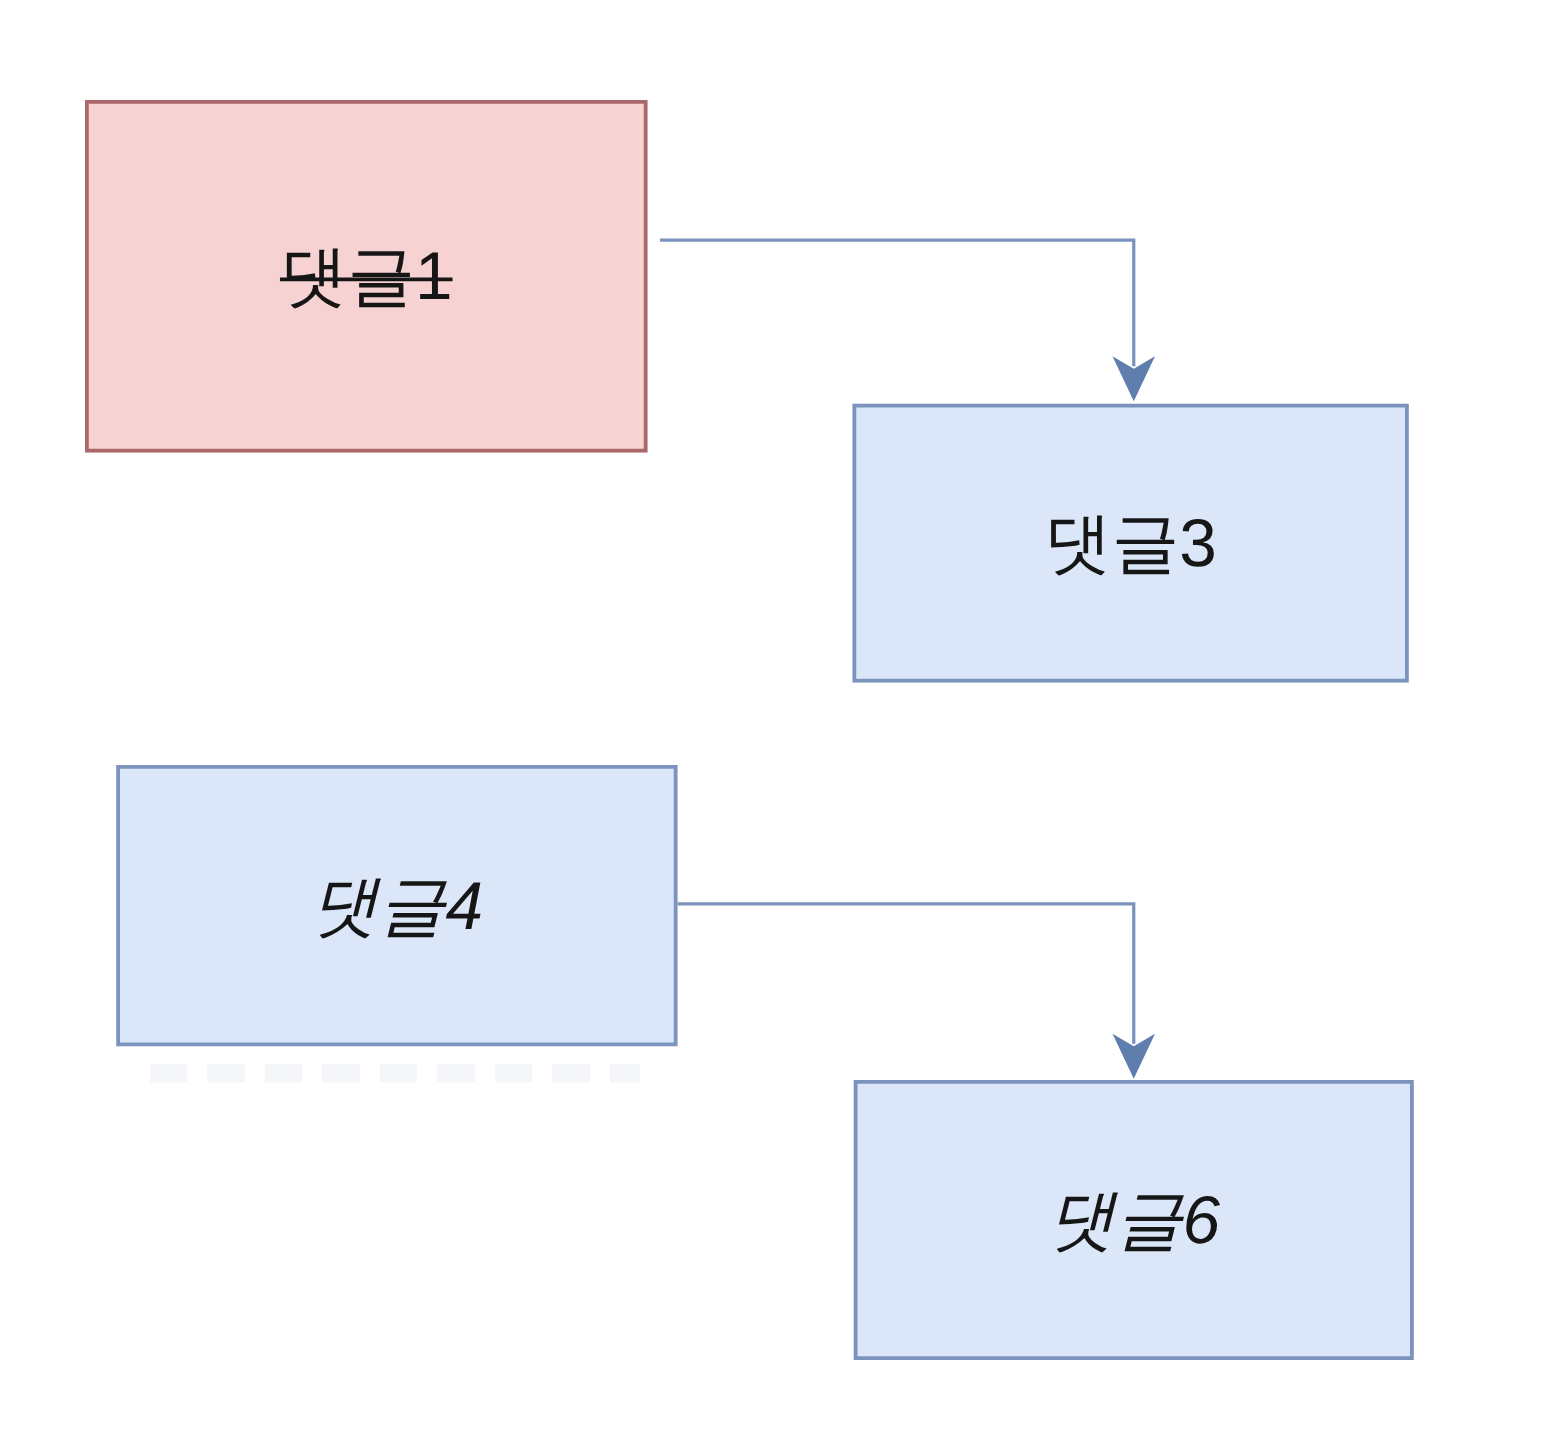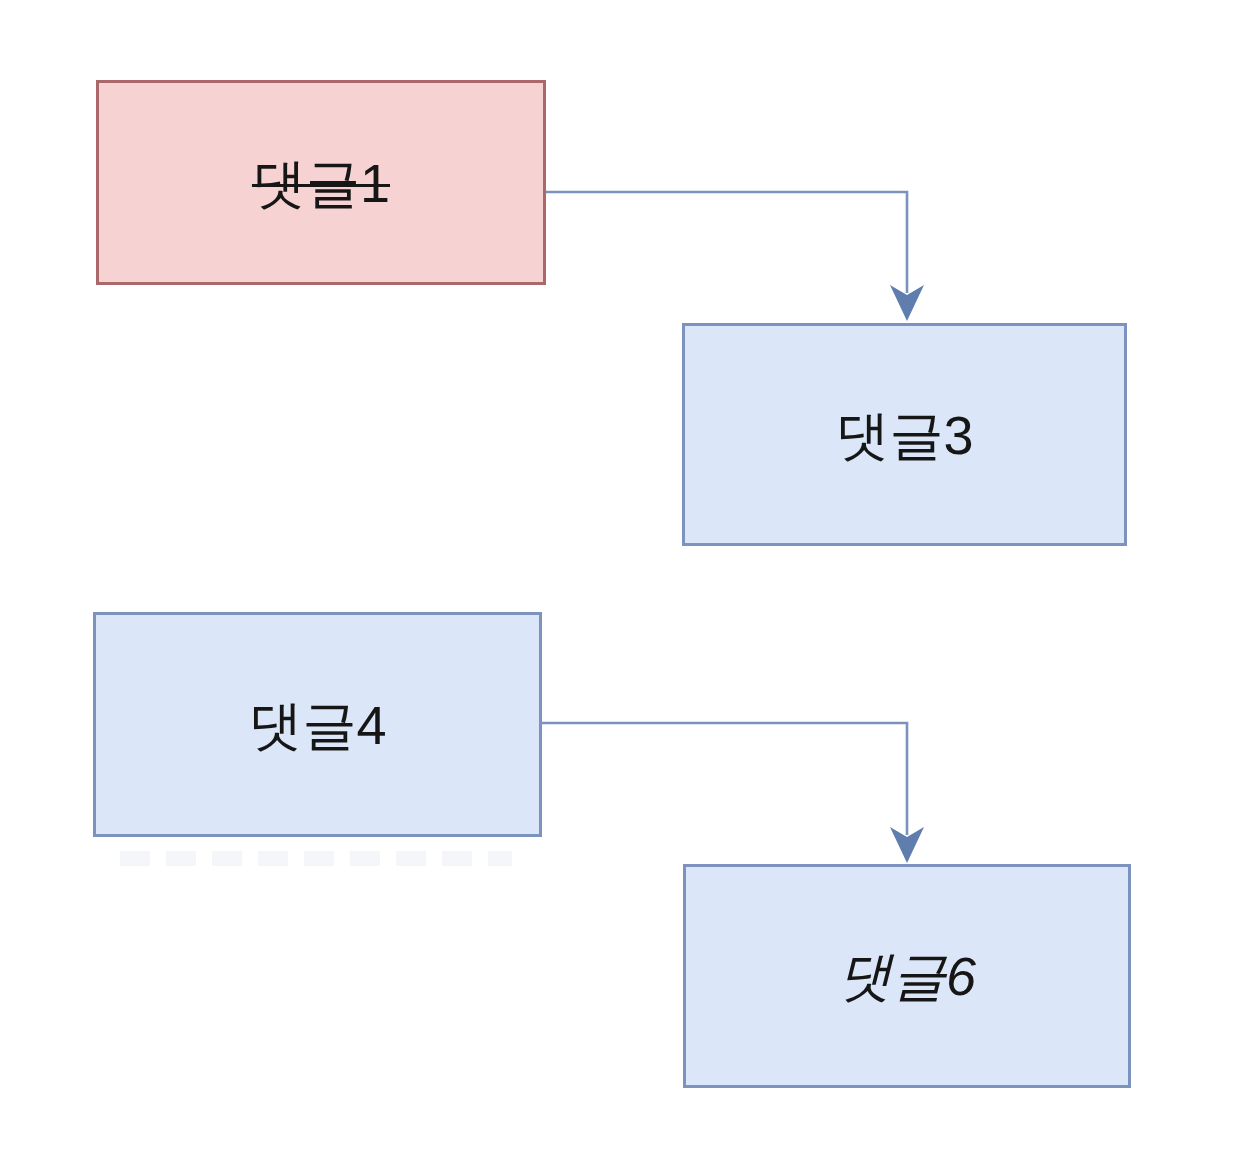--- a/index.html
+++ b/index.html
@@ -48,23 +48,23 @@
     letter-spacing: 0px;
   }
   .node-red {
     background: var(--node-red-fill, #f6d2d2);
     border-color: var(--node-red-stroke, #ab686b);
   }
   .node-blue {
     background: var(--node-blue-fill, #dbe7f8);
     border-color: var(--node-blue-stroke, #7b93bd);
   }
-  .node-comment1 { left: 96px;  top: 80px;  width: 450px; height: 205px; justify-content: center; }
+  .node-comment1 { left: 68px;  top: 80px;  width: 450px; height: 282px; justify-content: center; }
   .node-comment3 { left: 682px; top: 323px; width: 445px; height: 223px; }
-  .node-comment4 { left: 93px;  top: 612px; width: 449px; height: 225px; }
+  .node-comment4 { left: 93px;  top: 612px; width: 449px; height: 225px; font-style: italic; }
   .node-comment6 { left: 683px; top: 864px; width: 448px; height: 224px; font-style: italic; }
   .strikethrough {
     text-decoration: line-through;
     text-decoration-thickness: 3px;
   }
   .ghost-dashes {
     position: absolute;
     left: 120px;
     top: 851px;
     width: 392px;

